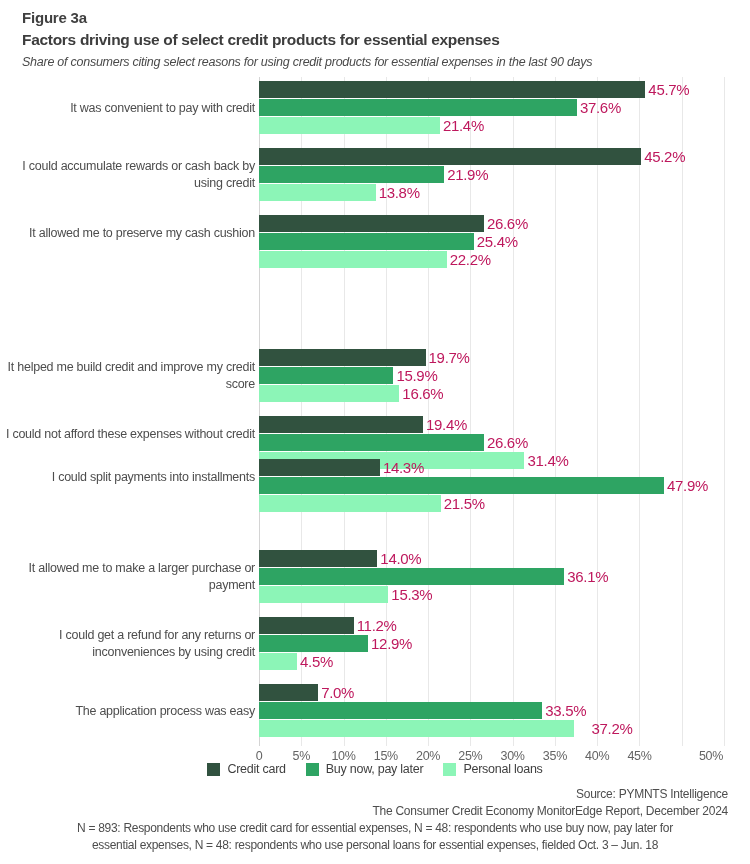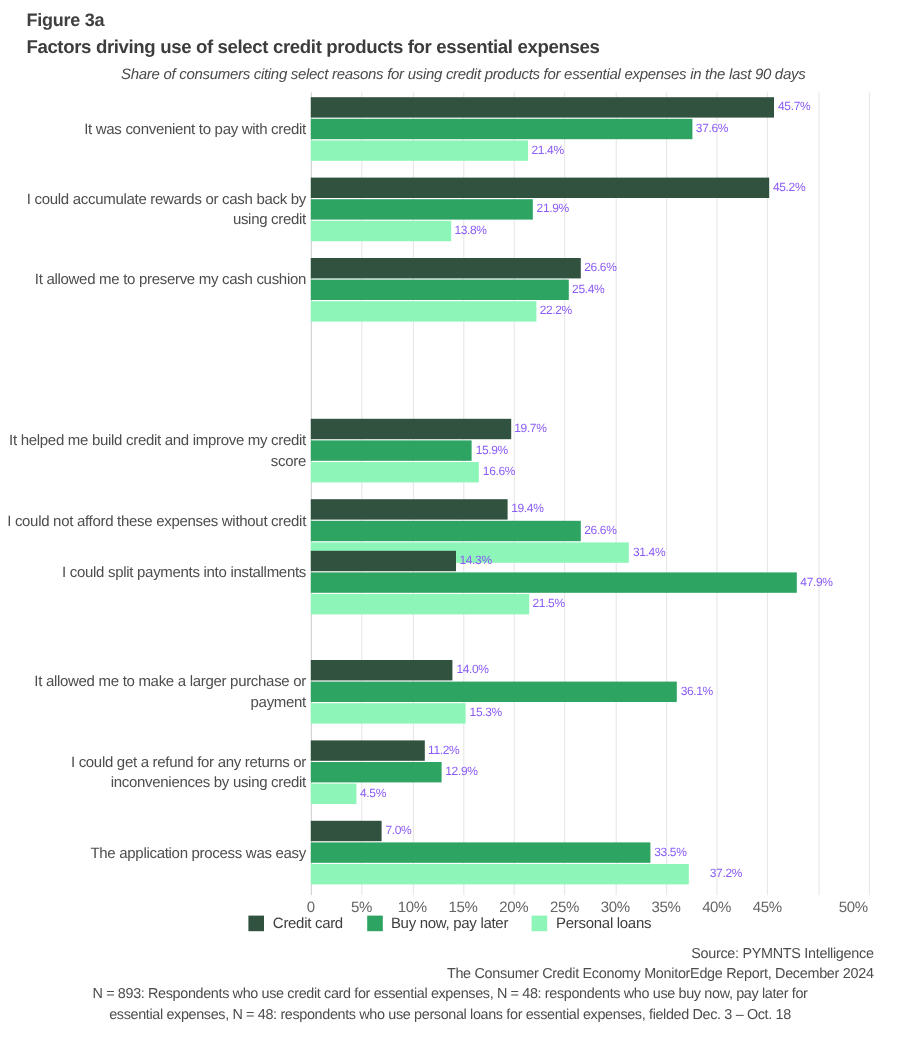--- a/index.html
+++ b/index.html
@@ -35,21 +35,20 @@
     line-height: 22px;
     margin-top: 1px;
   }
   #figure-subtitle {
     font-size: 12.5px;
     font-style: italic;
     color: #4a4a4a;
     letter-spacing: -0.25px;
     line-height: 18px;
     margin-top: 2px;
-    text-align: center;
   }
 
   
   #chart {
     position: relative;
     margin-top: 6px;
     width: 750px;
     height: 650px;
   }
   #plot-wrap {
@@ -95,22 +94,22 @@
     position: absolute;
     left: 0;
     top: 0;
     height: 17px;
   }
   .bar-value {
     position: absolute;
     top: 0;
     height: 17px;
     line-height: 17px;
-    font-size: 10px;
-    color: #8b5cf6;
+    font-size: 15px;
+    color: #be185d;
     letter-spacing: -0.3px;
     white-space: nowrap;
     padding-left: 3px;
   }
 
   
   #x-axis {
     position: absolute;
     left: 0;
     width: 750px;
@@ -383,14 +382,14 @@
     <div class="legend-item">
       <span class="legend-swatch" style="background: rgb(140, 245, 183);"></span>
       <span class="legend-label">Personal loans</span>
     </div>
   </div>
 
 <div id="footnotes">
   <div class="foot-right">Source: PYMNTS Intelligence</div>
   <div class="foot-right">The Consumer Credit Economy MonitorEdge Report, December 2024</div>
   <div class="foot-center">N = 893: Respondents who use credit card for essential expenses, N = 48: respondents who use buy now, pay later for</div>
-  <div class="foot-center">essential expenses, N = 48: respondents who use personal loans for essential expenses, fielded Dec. 3 – Oct. 18</div>
+  <div class="foot-center">essential expenses, N = 48: respondents who use personal loans for essential expenses, fielded Oct. 3 – Jun. 18</div>
 </div>
 
 </body></html>

